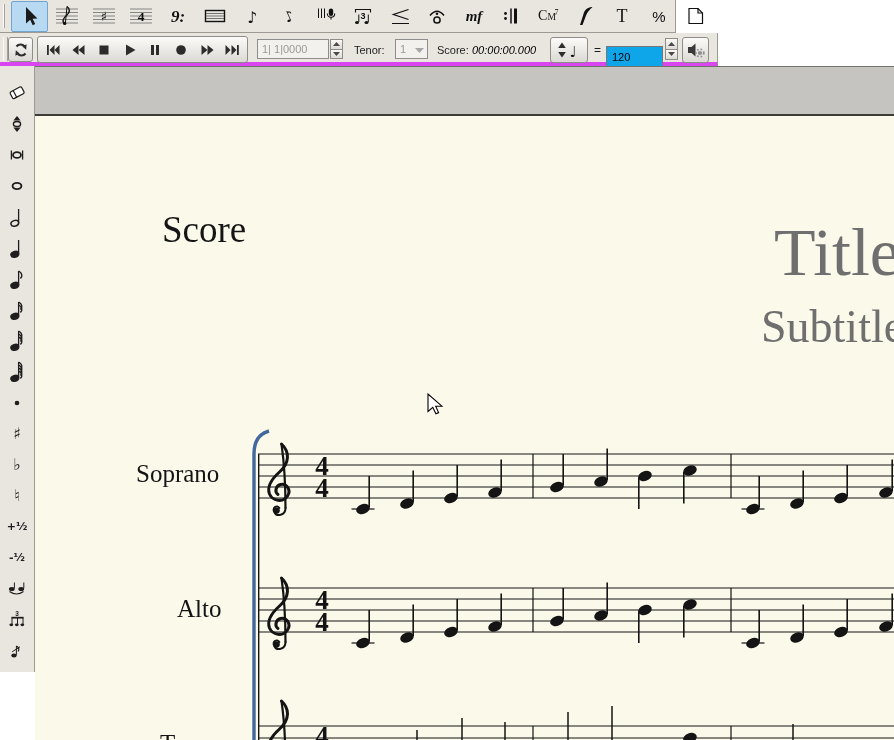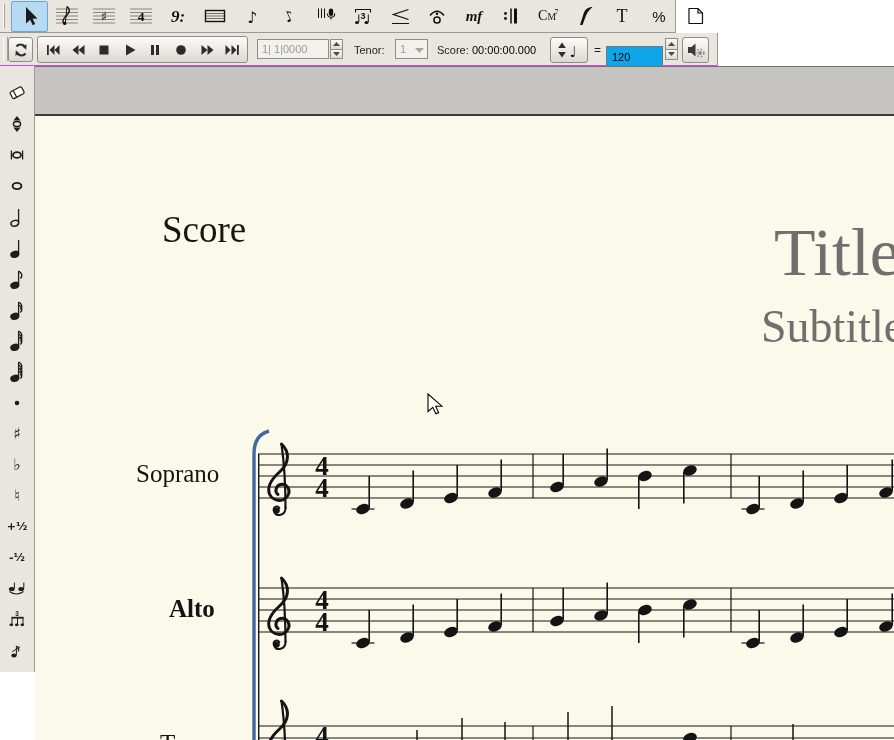--- a/index.html
+++ b/index.html
@@ -3,21 +3,21 @@
 <meta charset="utf-8">
 <style>
   html,body{margin:0;padding:0;}
   body{width:894px;height:740px;position:relative;overflow:hidden;background:#fff;
        font-family:"Liberation Sans",sans-serif;-webkit-font-smoothing:antialiased;}
   
   .tb1{position:absolute;left:0;top:0;width:676px;height:33px;background:#e9e6e0;
        border-bottom:1px solid #9d9a94;border-right:1px solid #9d9a94;box-sizing:border-box;
        display:flex;align-items:center;}
   .tb2{position:absolute;left:0;top:33px;width:718px;height:33px;background:#e9e6e0;
-       border-bottom:1px solid #d946ef;border-right:1px solid #9d9a94;box-sizing:border-box;}
+       border-bottom:4px solid #d946ef;border-right:1px solid #9d9a94;box-sizing:border-box;}
   .grip{width:3px;height:24px;margin-left:3px;border-left:1px solid #fbfaf7;border-right:1px solid #a5a29c;}
   .tools{display:flex;margin-left:6px;}
   .tool{width:35px;height:29px;display:flex;align-items:center;justify-content:center;
         border:1px solid transparent;border-radius:2px;cursor:default;}
   .tool.selected{background:#b8d9f2;border-color:#70a5d2;}
   .btn3d{background:linear-gradient(#fcfbf9,#dbd9d3);border:1px solid #8f8d88;border-radius:3px;
          box-sizing:border-box;display:flex;align-items:center;justify-content:center;position:absolute;}
   .tgroup{left:37px;top:3px;width:211px;height:27px;padding:0 2px;}
   .t-btn{flex:1;height:100%;display:flex;align-items:center;justify-content:center;}
   .field{position:absolute;box-sizing:border-box;font-size:11px;}
@@ -285,21 +285,21 @@
 
   <span class="lab" style="left:354px;">Tenor:</span>
   <div class="field disabled-box" style="left:395px;top:6px;width:33px;height:20px;">
     <span>1</span>
     <svg class="dd-chevron" width="9" height="5" viewBox="0 0 9 5">
         <polygon points="0,0 9,0 4.5,5" fill="#a6a6a6"></polygon>
       </svg>
   </div>
 
   <span class="lab" style="left:437px;">Score:</span>
-  <span class="lab" style="left:472px;color:#000;">00:00:00.000</span>
+  <span class="lab" style="left:472px;color:#000;font-style:italic;">00:00:00.000</span>
 
   <div class="btn3d" style="left:550px;top:4px;width:38px;height:26px;">
     <svg width="24" height="20" viewBox="0 0 24 20">
       <polygon points="5,2.5 8.8,8 1.2,8" fill="#2e2e2e"></polygon>
       <polygon points="5,17.5 8.8,12 1.2,12" fill="#2e2e2e"></polygon>
       <text x="16" y="16.5" font-family="DejaVu Sans" font-size="15" text-anchor="middle" fill="#111">♩</text>
     </svg>
   </div>
   <span class="lab" style="left:594px;top:10px;font-size:12px;">=</span>
   <div class="field white-box" style="left:606px;top:5px;width:57px;height:22px;">
@@ -609,19 +609,19 @@
         <line x1="470" y1="606" x2="470" y2="624" stroke="#141414" stroke-width="1.5"></line>
         <line x1="533" y1="596" x2="533" y2="624" stroke="#141414" stroke-width="1.5"></line>
         <line x1="577" y1="590" x2="577" y2="624" stroke="#141414" stroke-width="1.5"></line>
         <line x1="758" y1="608" x2="758" y2="624" stroke="#141414" stroke-width="1.5"></line>
         <ellipse cx="655" cy="622" rx="7" ry="4.9" transform="rotate(-21 655 622)" fill="#141414"></ellipse>
       </svg></div>
   <div class="sertext score-label">Score</div>
   <div class="sertext title">Title</div>
   <div class="sertext subtitle">Subtitle</div>
   <div class="sertext st-label" style="left:101px;top:345px;">Soprano</div>
-  <div class="sertext st-label" style="left:134px;top:480px;font-weight:bold;">Alto</div>
+  <div class="sertext st-label" style="left:142px;top:480px;">Alto</div>
   <div class="sertext st-label" style="left:125px;top:615px;">Tenor</div>
 </div>
 
 <svg class="cursor" width="18" height="24" viewBox="0 0 18 24">
   <polygon points="1,1 1,18.5 5.8,14.3 8.9,20.8 11.6,19.6 8.7,13.2 14.9,13.2" fill="#fff" stroke="#000" stroke-width="1.1"></polygon>
 </svg>
 
 </body></html>

